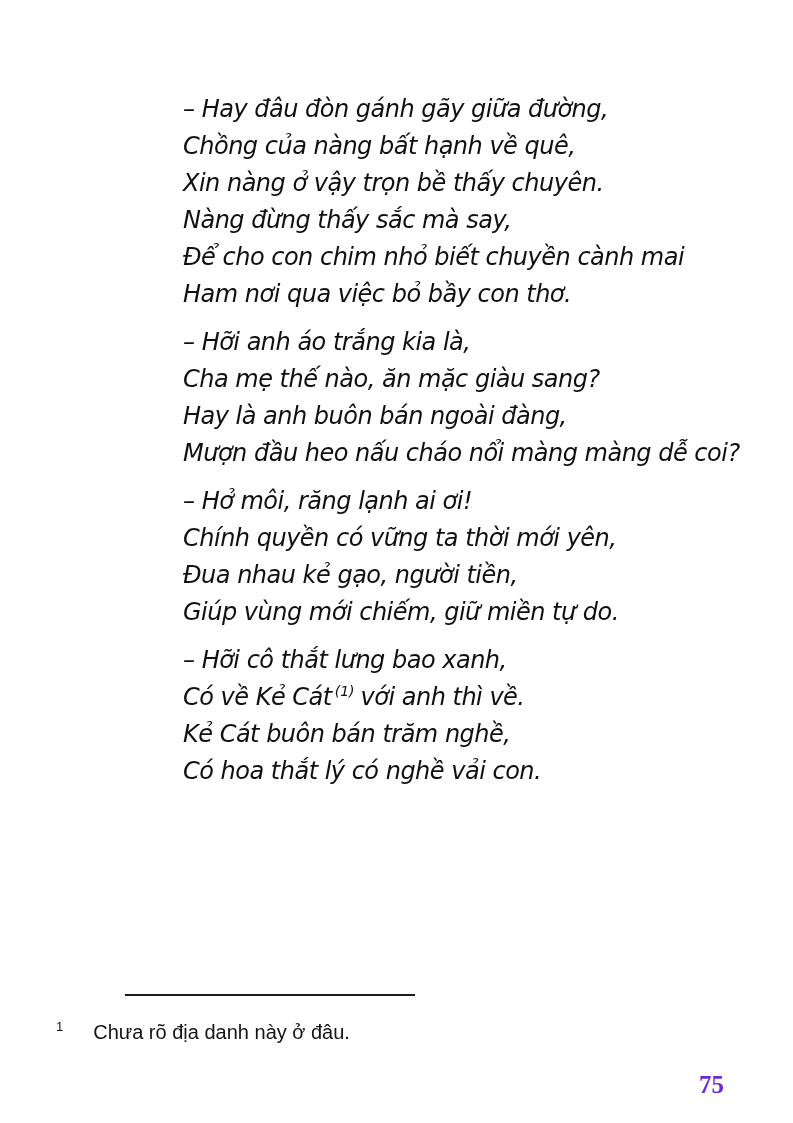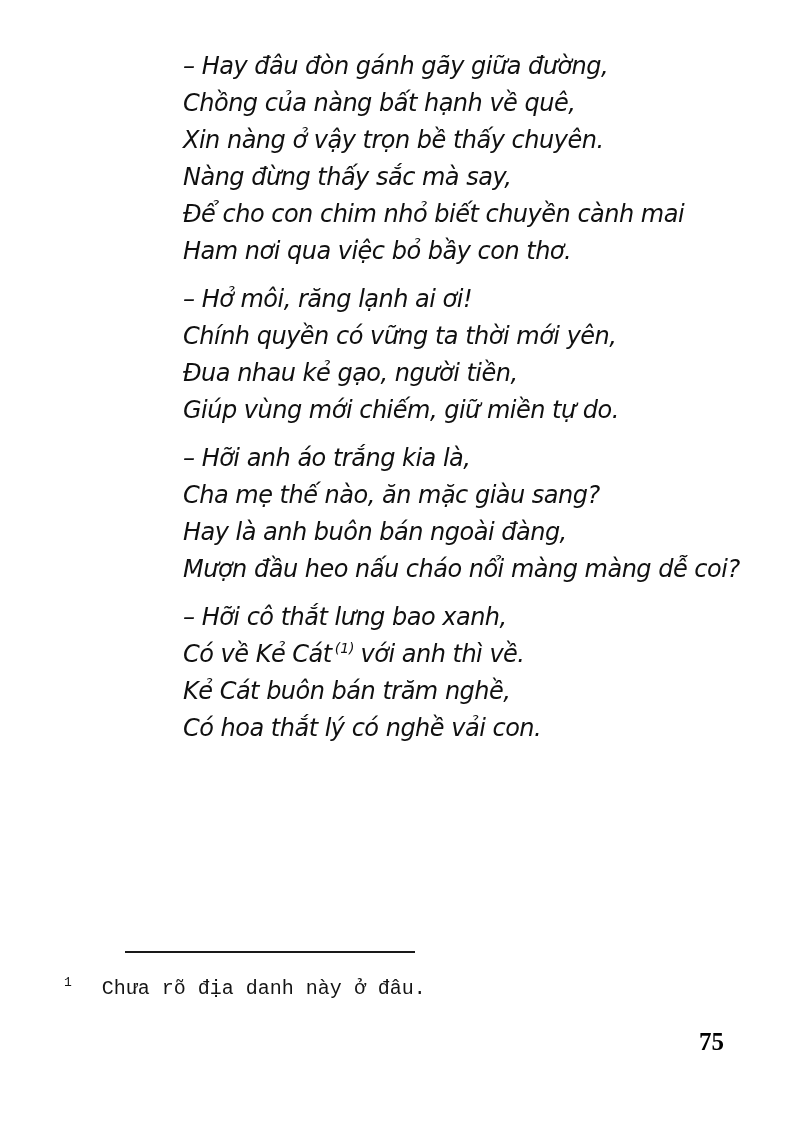--- a/index.html
+++ b/index.html
@@ -10,20 +10,21 @@
     width: 793px;
     height: 1123px;
     position: relative;
     background: #ffffff;
     overflow: hidden;
   }
   .page {
     position: absolute;
     inset: 0;
     background: #ffffff;
+    margin-top: 43px;
   }
   
   .poem {
     position: absolute;
     left: 183px;
     top: 48px;
     color: #101010;
     font-family: "DejaVu Sans", sans-serif;
     font-style: italic;
     font-size: 24px;
@@ -48,39 +49,39 @@
   .fnrule {
     position: absolute;
     left: 125px;
     top: 951px;
     width: 290px;
     height: 2px;
     background: #191919;
   }
   .footnote {
     position: absolute;
-    left: 64px;
+    left: 56px;
     top: 976px;
     color: #141414;
-    font-family: Liberation Mono, monospace;
+    font-family: Liberation Sans, sans-serif;
     font-size: 20px;
     line-height: 26px;
     white-space: nowrap;
   }
   .fnmark {
     font-size: 13px;
     vertical-align: super;
     line-height: 0;
     margin-right: 30px;
   }
   .pageno {
     position: absolute;
     left: 699px;
     top: 1028px;
-    color: #000000;
+    color: #6d28d9;
     font-family: "Liberation Serif", serif;
     font-weight: 700;
     font-size: 25px;
     line-height: 28px;
   }
 </style>
 </head>
 <body style="background: rgb(255, 255, 255);">
 
 <div class="page">
@@ -90,31 +91,31 @@
     <section class="stanza">
       <p>– Hay đâu đòn gánh gãy giữa đường,</p>
       <p>Chồng của nàng bất hạnh về quê,</p>
       <p>Xin nàng ở vậy trọn bề thấy chuyên.</p>
       <p>Nàng đừng thấy sắc mà say,</p>
       <p>Để cho con chim nhỏ biết chuyền cành mai</p>
       <p>Ham nơi qua việc bỏ bầy con thơ.</p>
     </section>
 
     <section class="stanza">
+      <p>– Hỡi anh áo trắng kia là,</p>
+      <p>Cha mẹ thế nào, ăn mặc giàu sang?</p>
+      <p>Hay là anh buôn bán ngoài đàng,</p>
+      <p>Mượn đầu heo nấu cháo nổi màng màng dễ coi?</p>
+    </section>
+
+    <section class="stanza">
       <p>– Hở môi, răng lạnh ai ơi!</p>
       <p>Chính quyền có vững ta thời mới yên,</p>
       <p>Đua nhau kẻ gạo, người tiền,</p>
       <p>Giúp vùng mới chiếm, giữ miền tự do.</p>
-    </section>
-
-    <section class="stanza">
-      <p>– Hỡi anh áo trắng kia là,</p>
-      <p>Cha mẹ thế nào, ăn mặc giàu sang?</p>
-      <p>Hay là anh buôn bán ngoài đàng,</p>
-      <p>Mượn đầu heo nấu cháo nổi màng màng dễ coi?</p>
     </section>
 
     <section class="stanza">
       <p>– Hỡi cô thắt lưng bao xanh,</p>
       <p><span>Có về Kẻ Cát</span><sup class="fnref">(1)</sup><span>với anh thì về.</span></p>
       <p>Kẻ Cát buôn bán trăm nghề,</p>
       <p>Có hoa thắt lý có nghề vải con.</p>
     </section>
 
   </main>

